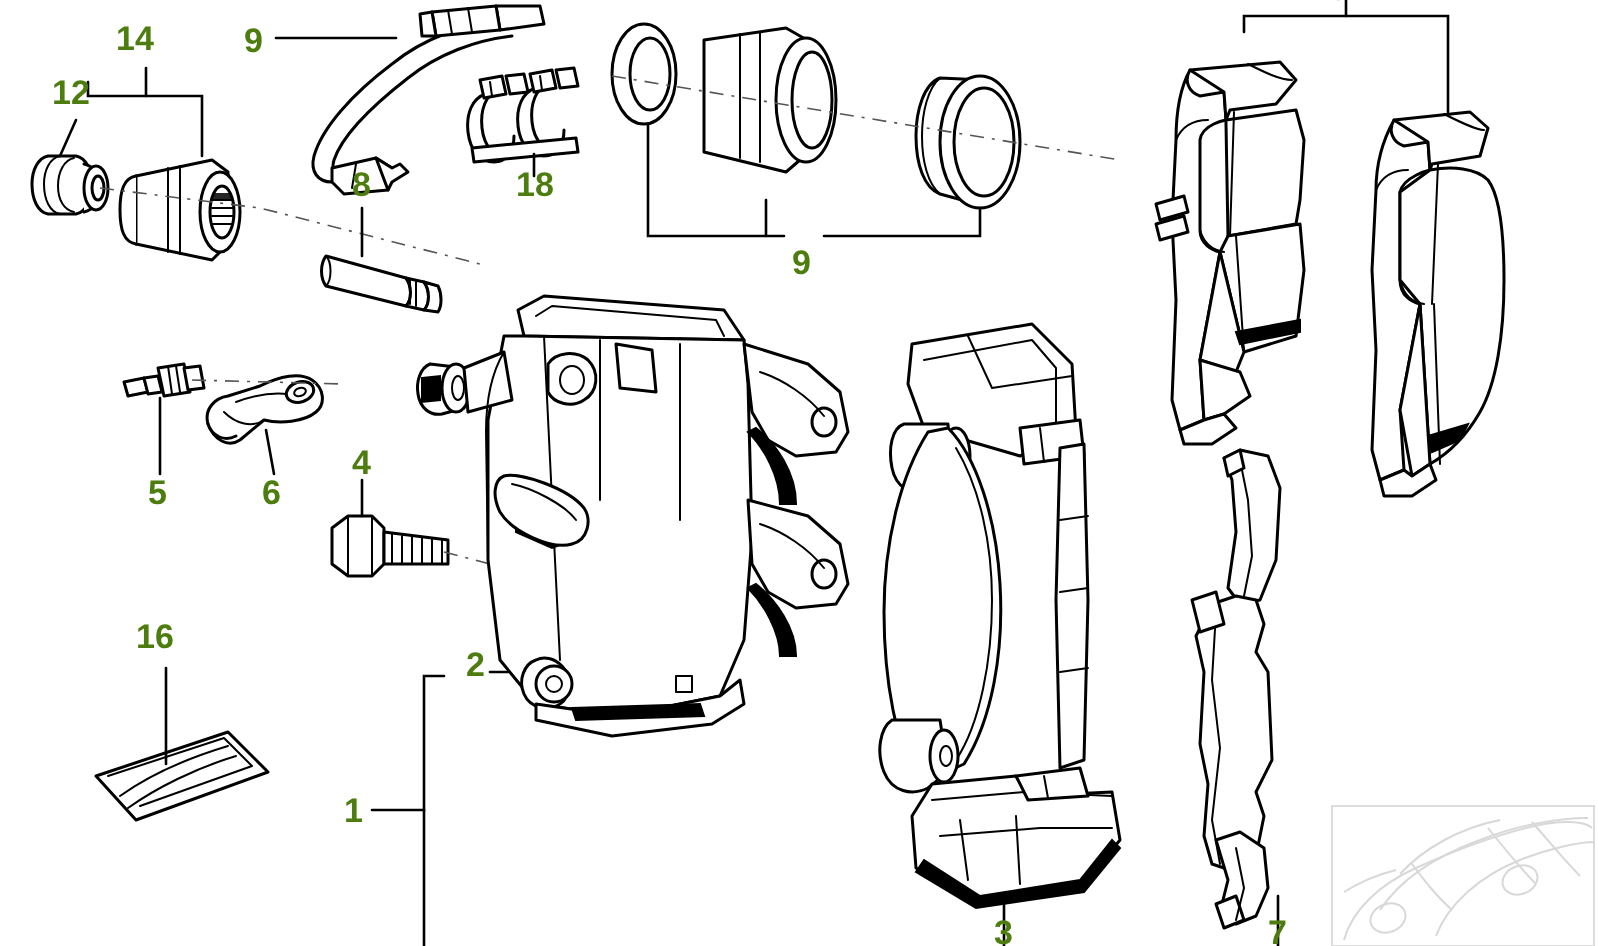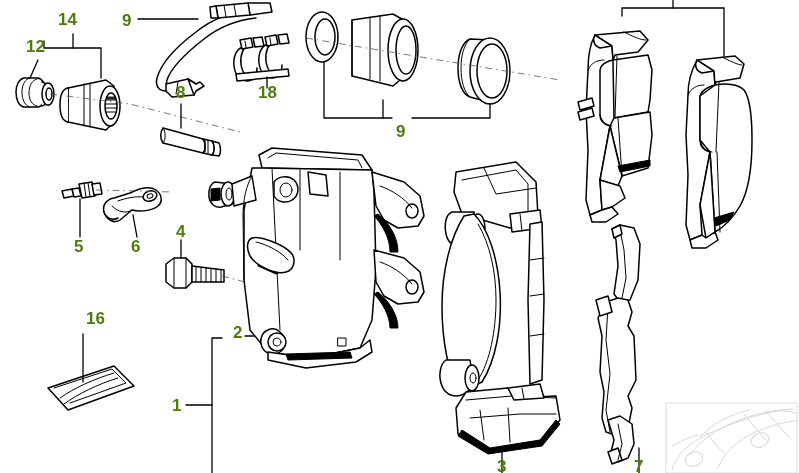--- a/index.html
+++ b/index.html
@@ -417,15 +417,15 @@
   <div class="callout-label" style="left:74px; top:238px;">5</div>
   <div class="callout-label" style="left:131px; top:238px;">6</div>
   <div class="callout-label" style="left:634px; top:458px;">7</div>
   <div class="callout-label" style="left:176px; top:84px;">8</div>
   <div class="callout-label" style="left:122px; top:12px;">9</div>
   <div class="callout-label" style="left:655px; top:-14px;">10</div>
   <div class="callout-label" style="left:258px; top:84px;">18</div>
   <div class="callout-label" style="left:26px; top:38px;text-align:right;">12</div>
   <div class="callout-label" style="left:396px; top:123px;">9</div>
   <div class="callout-label" style="left:58px; top:11px;">14</div>
-  <div class="callout-label" style="left:68px; top:310px;margin-left:18px;">16</div>
+  <div class="callout-label" style="left:68px; top:310px;">16</div>
 
 </div>
 
 </body></html>

